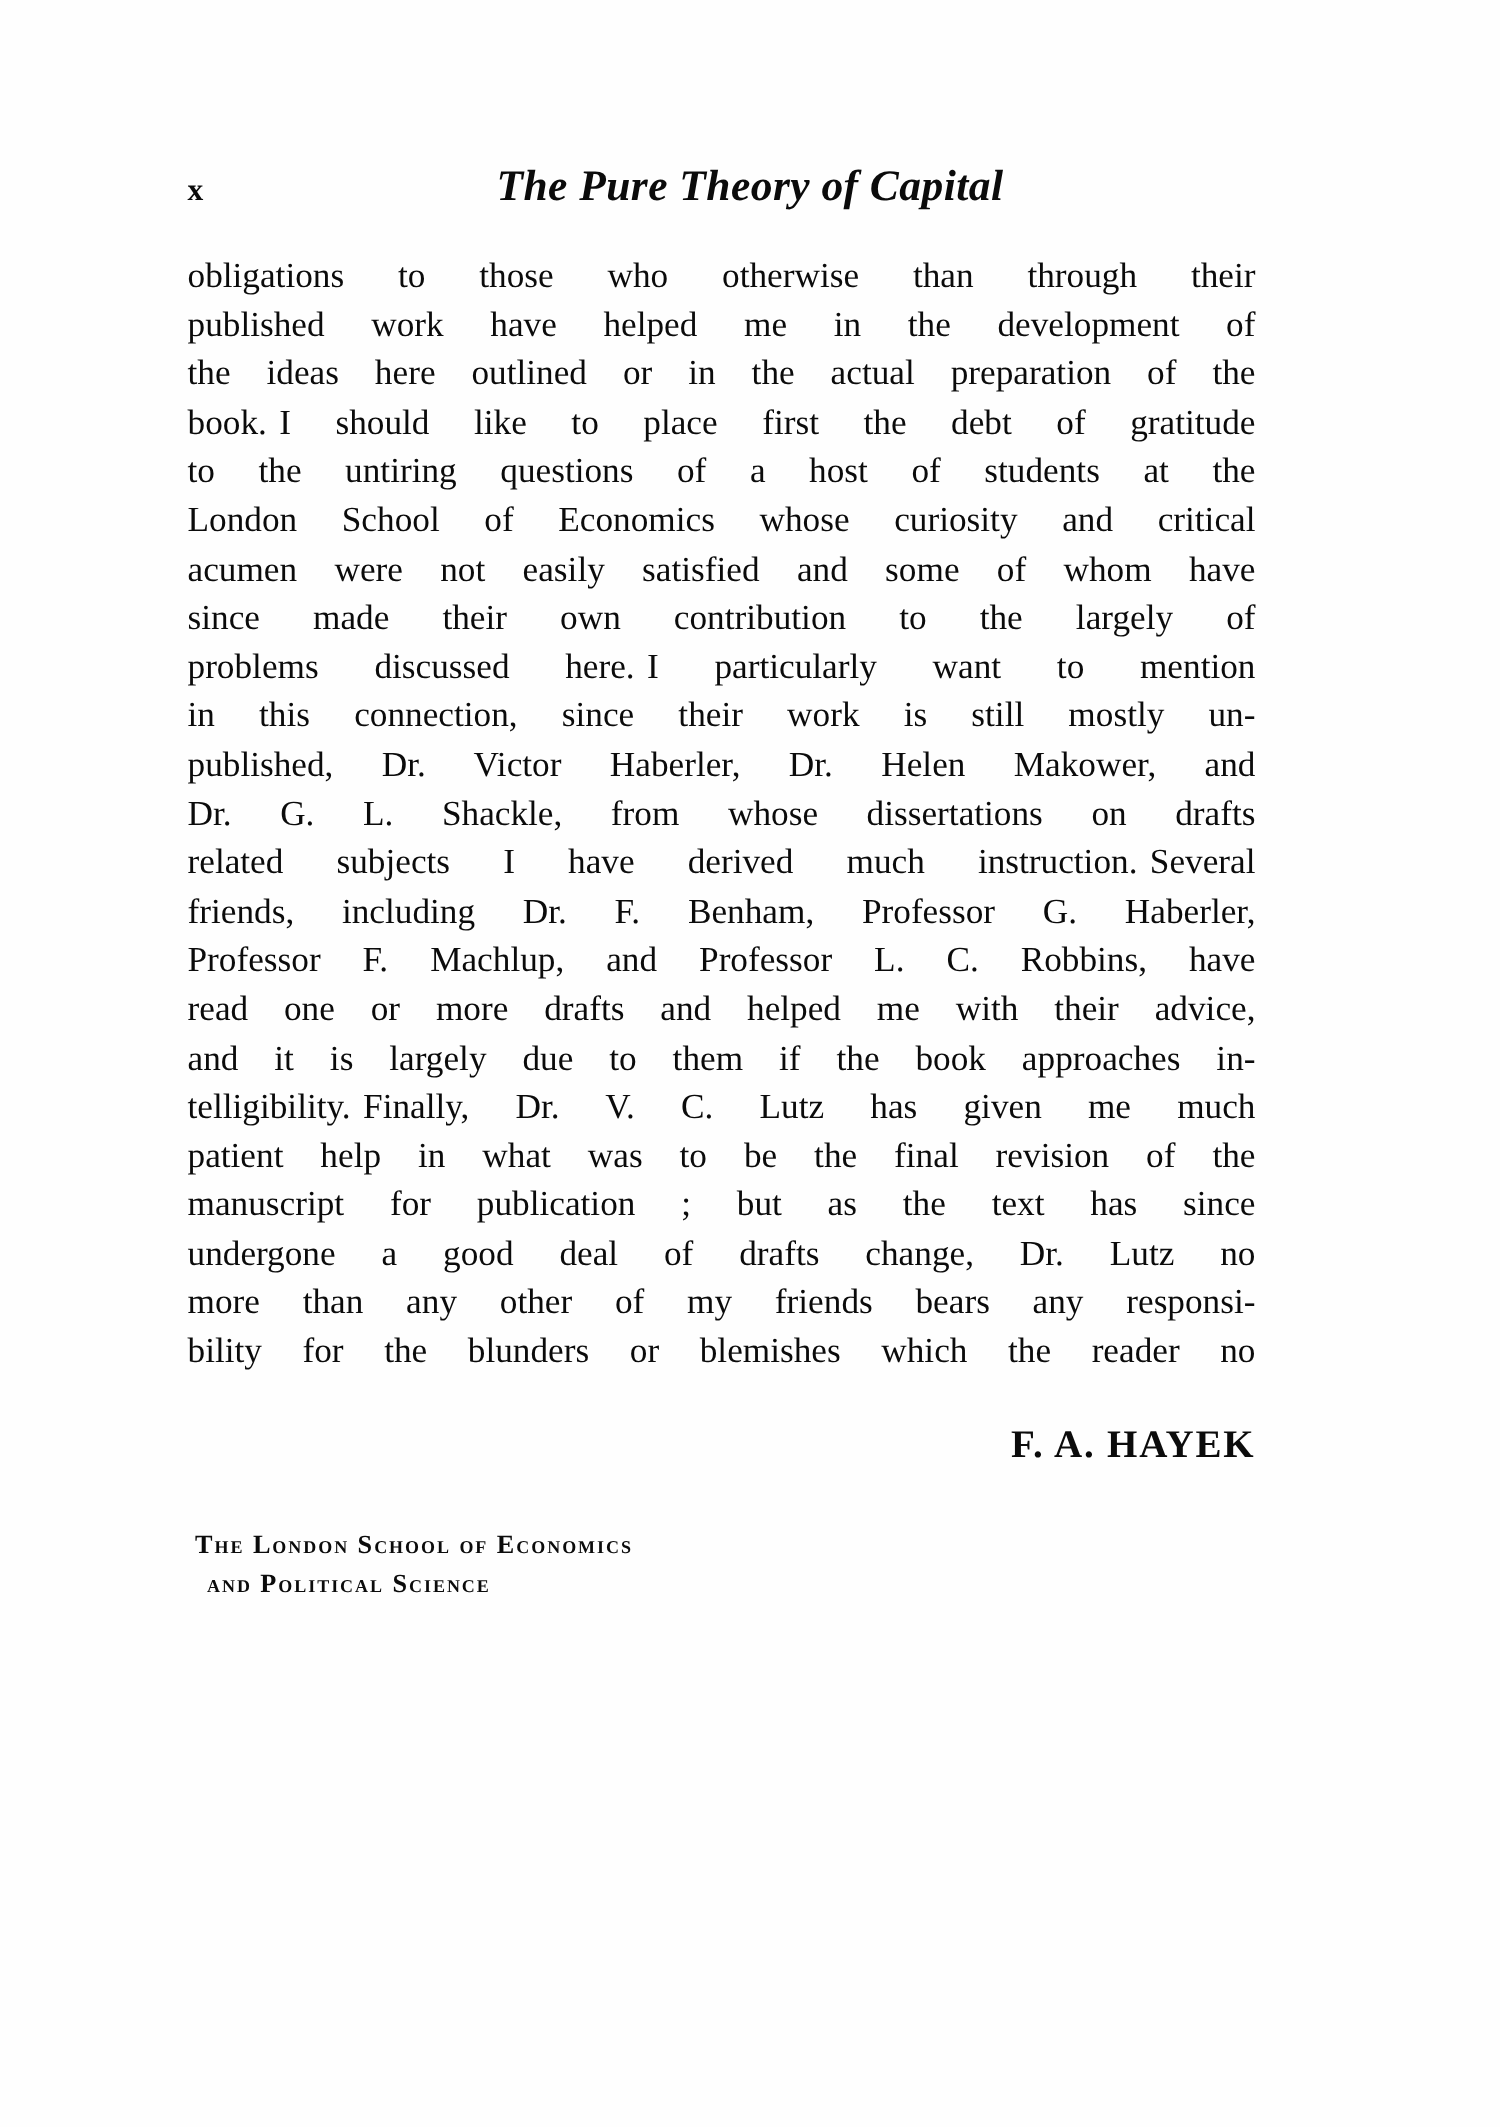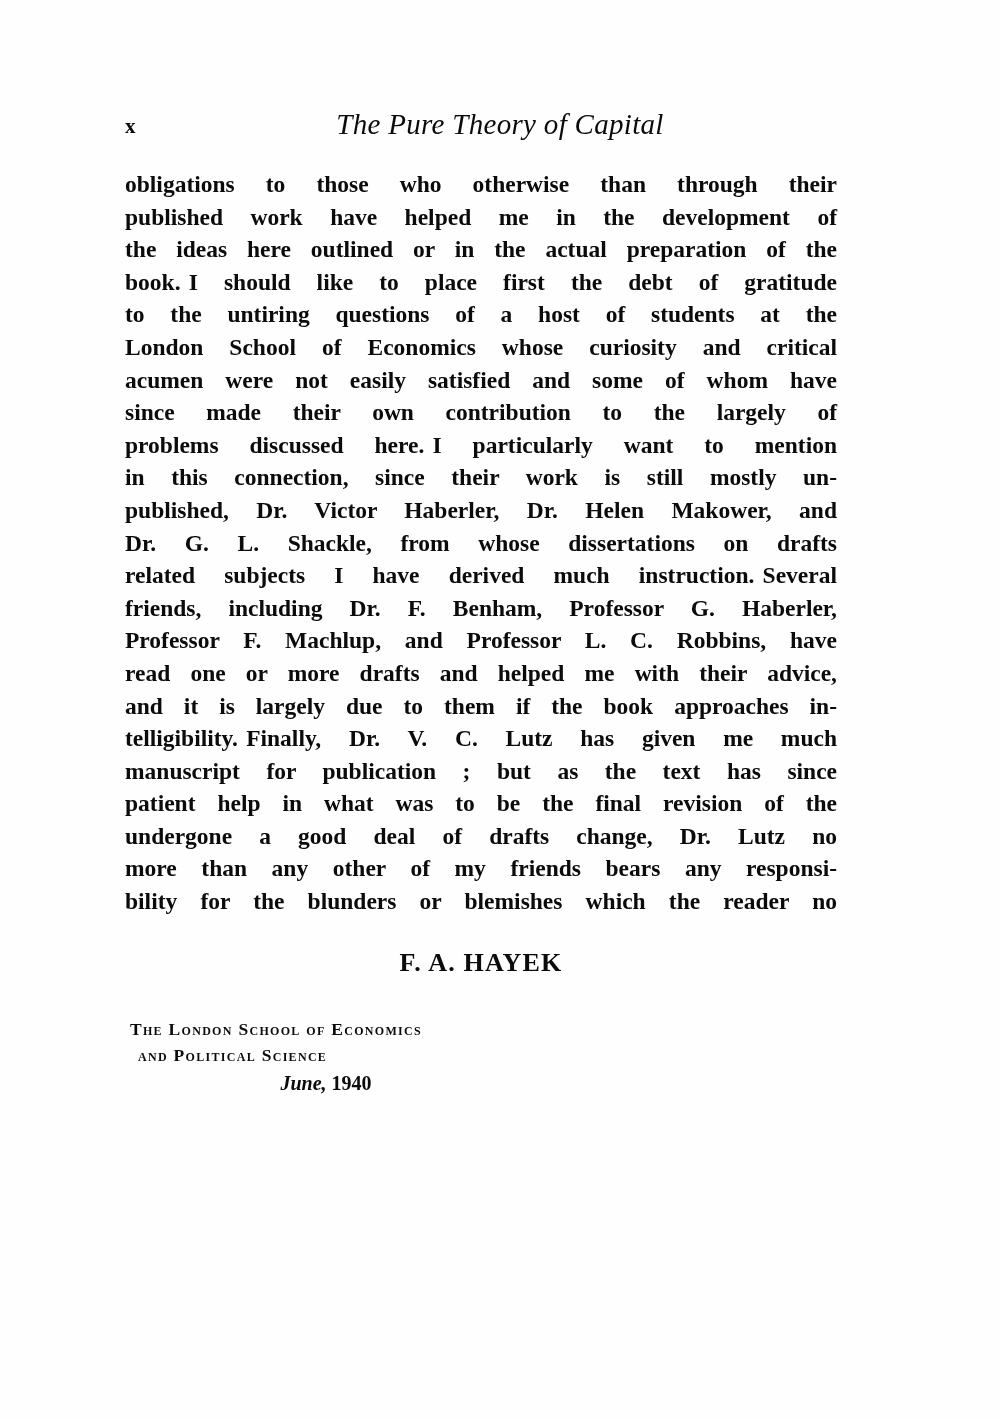--- a/index.html
+++ b/index.html
@@ -39,38 +39,38 @@
     font-size: 21px;
     letter-spacing: 0.5px;
   }
   .head-title {
     position: absolute;
     left: 0;
     right: 0;
     top: 0;
     text-align: center;
     font-style: italic;
-    font-weight: normal;
+    font-weight: bold;
     font-size: 29px;
     letter-spacing: 0.3px;
     padding-left: 38px;
   }
 
   
   .body-block {
     position: absolute;
     left: 125px;
     top: 168px;
     width: 712px;
   }
   .tline {
     display: block;
     font-size: 23.5px;
     line-height: 32.6px;
-    font-weight: bold;
+    font-weight: normal;
     letter-spacing: 0px;
     white-space: nowrap;
     text-align: justify;
     text-align-last: justify;
     -moz-text-align-last: justify;
     height: 32.6px;
   }
   
   .tline.flush {
     text-align: left;
@@ -79,21 +79,21 @@
   }
   
   .gap { display: inline-block; width: 0.35em; }
 
   
   .signature {
     position: absolute;
     left: 125px;
     top: 948px;
     width: 712px;
-    text-align: center;
+    text-align: right;
     font-size: 26px;
     font-weight: bold;
     letter-spacing: 1.2px;
   }
 
   
   .colophon {
     position: absolute;
     left: 130px;
     top: 1016px;
@@ -142,33 +142,29 @@
       <span class="tline">problems discussed here.<span class="gap"></span>I particularly want to mention</span>
       <span class="tline">in this connection, since their work is still mostly un-</span>
       <span class="tline">published, Dr. Victor Haberler, Dr. Helen Makower, and</span>
       <span class="tline">Dr. G. L. Shackle, from whose dissertations on drafts</span>
       <span class="tline">related subjects I have derived much instruction.<span class="gap"></span>Several</span>
       <span class="tline">friends, including Dr. F. Benham, Professor G. Haberler,</span>
       <span class="tline">Professor F. Machlup, and Professor L. C. Robbins, have</span>
       <span class="tline">read one or more drafts and helped me with their advice,</span>
       <span class="tline">and it is largely due to them if the book approaches in-</span>
       <span class="tline">telligibility.<span class="gap"></span>Finally, Dr. V. C. Lutz has given me much</span>
+      <span class="tline">patient help in what was to be the final revision of the</span>
       <span class="tline">manuscript for publication ; but as the text has since</span>
-      <span class="tline">patient help in what was to be the final revision of the</span>
       <span class="tline">undergone a good deal of drafts change, Dr. Lutz no</span>
       <span class="tline">more than any other of my friends bears any responsi-</span>
       <span class="tline">bility for the blunders or blemishes which the reader no</span>
     </div>
 
   <div class="signature">
     <span>F. A. HAYEK</span>
   </div>
 
   <div class="colophon">
     <span class="org org-1">The London School of Economics</span>
     <span class="org org-2">and Political Science</span>
-    <span class="date">
-      <span class="month">June,</span>
-      <span class="year">1940</span>
-    </span>
   </div>
 
 </div>
 
 </body></html>

